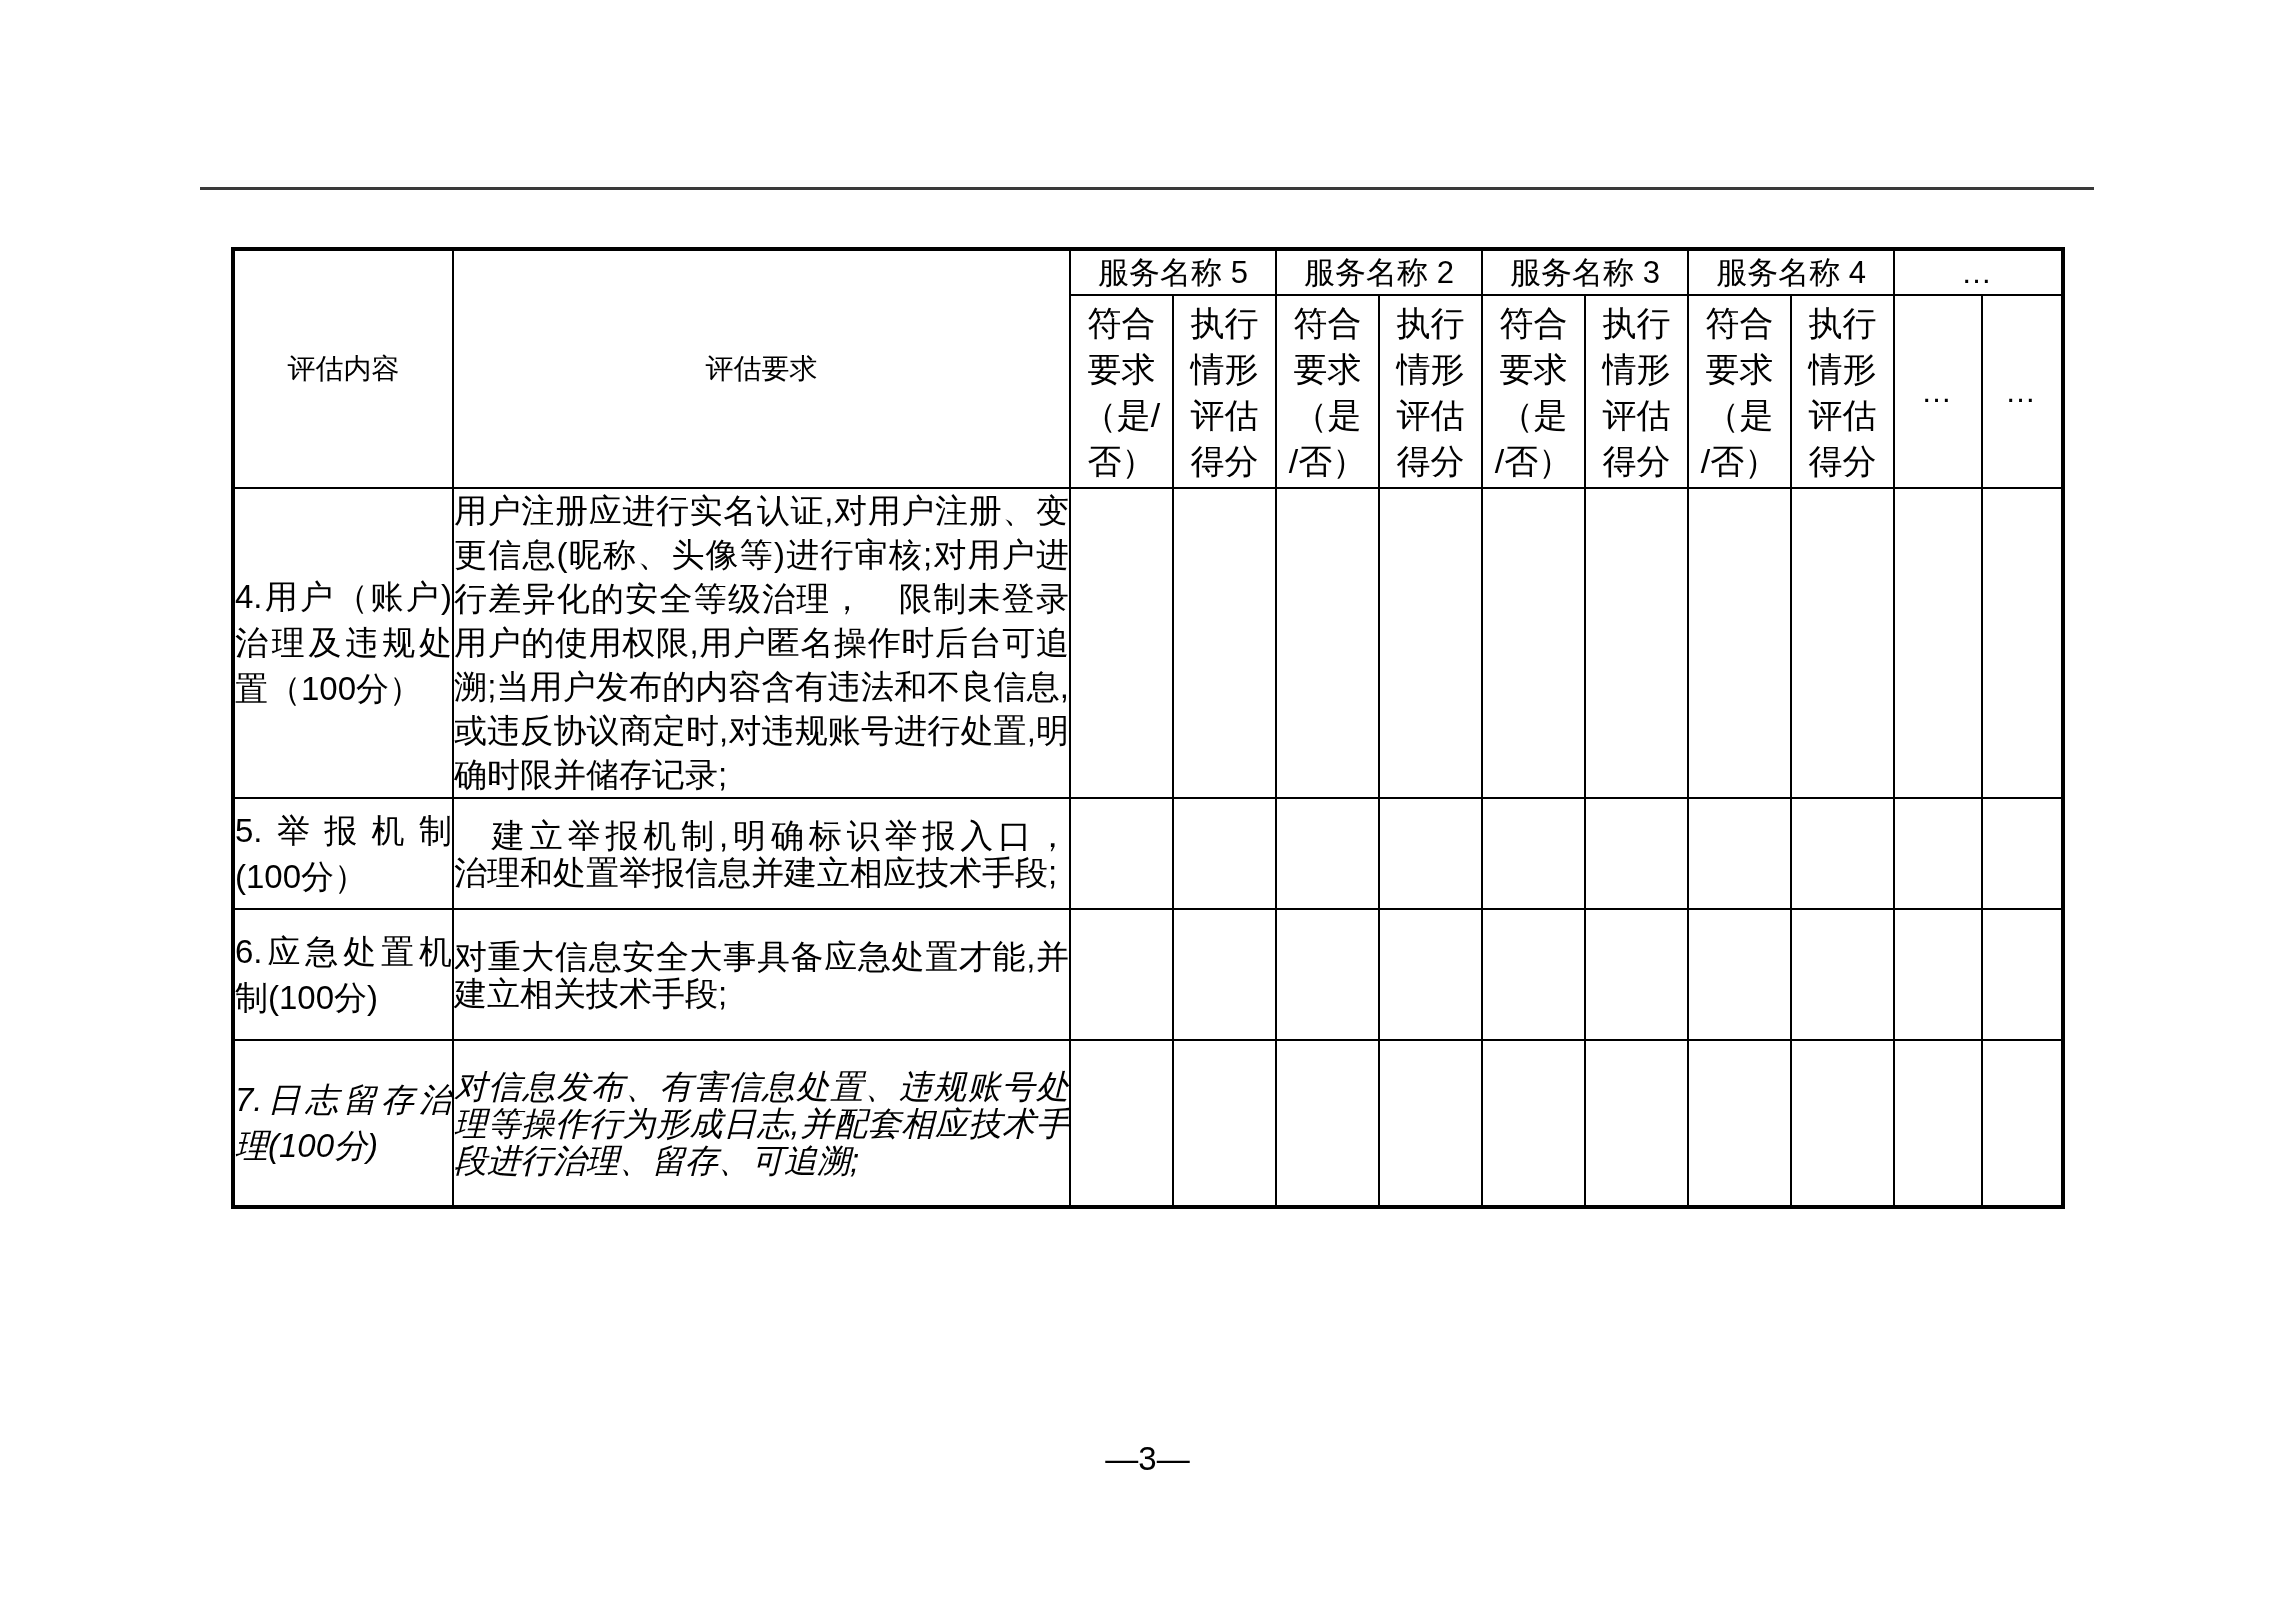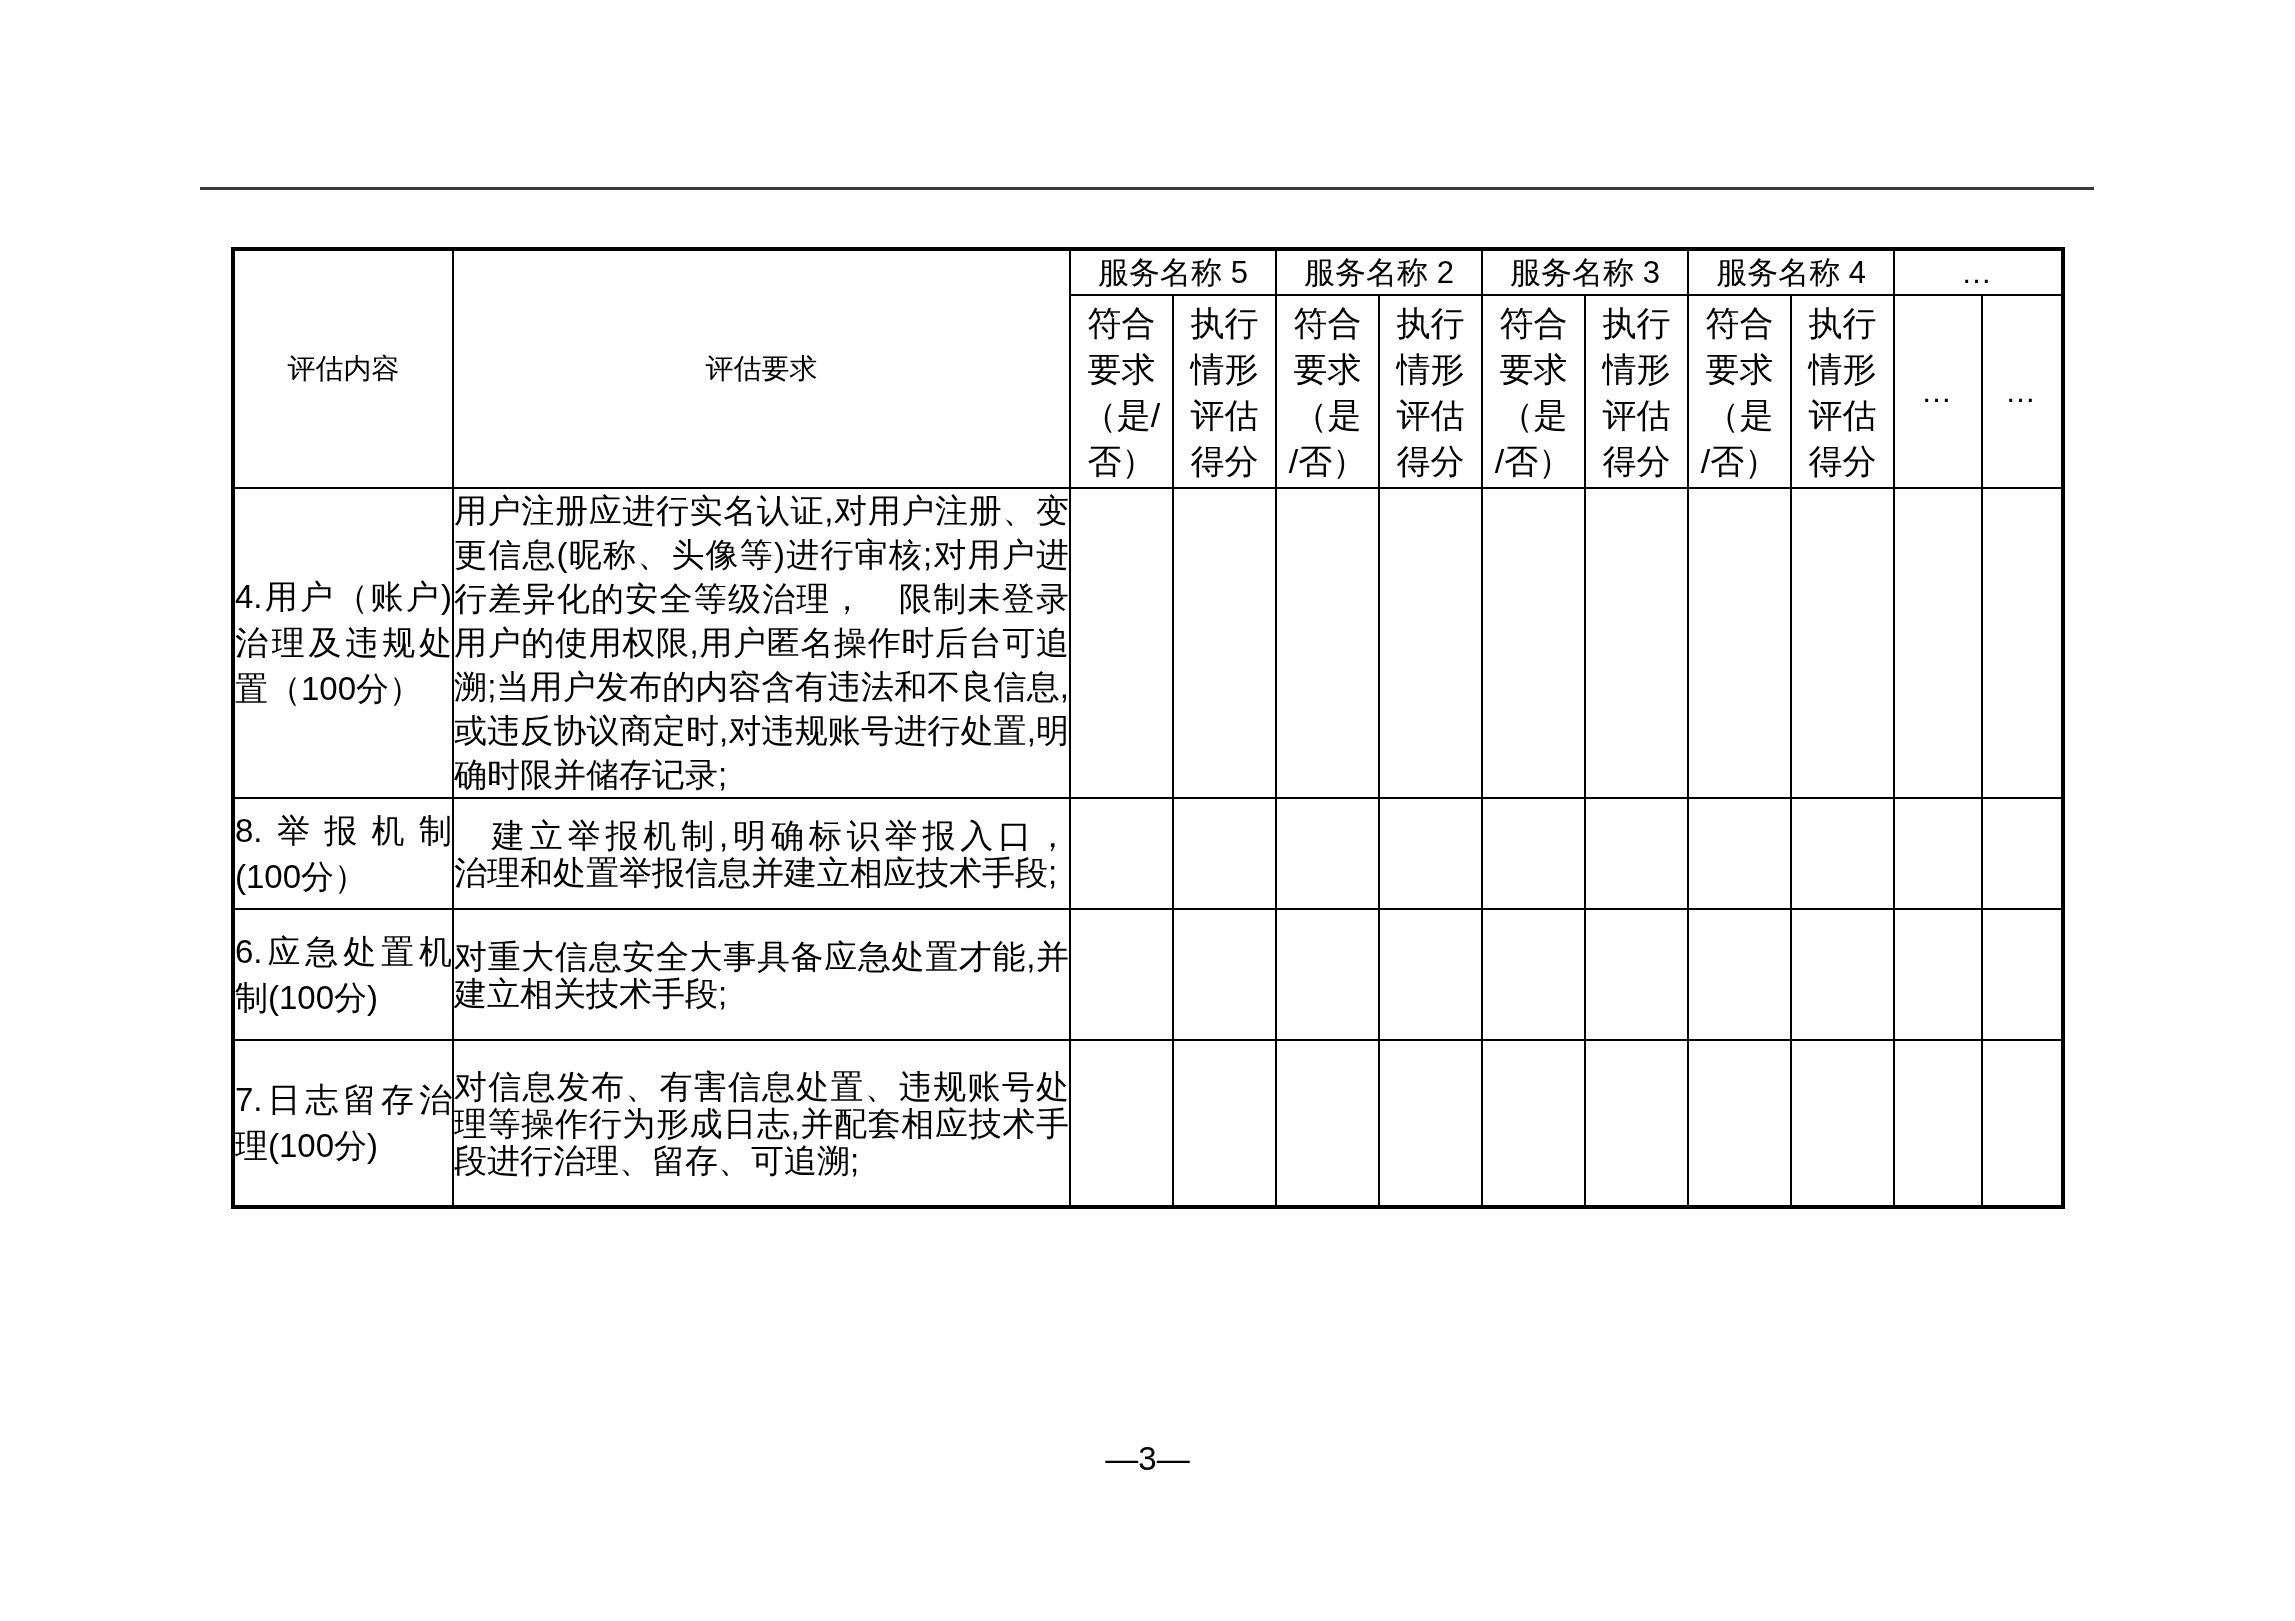--- a/index.html
+++ b/index.html
@@ -50,21 +50,21 @@
     vertical-align: middle;
     overflow: hidden;
     padding: 0;
     font-weight: 400;
   }
   tr.group-row    { height: 46px;  }
   tr.sub-row      { height: 193px; }
   tr.item-row-4   { height: 310px; }
   tr.item-row-5   { height: 111px; }
   tr.item-row-6   { height: 131px; }
-  tr.item-row-7   { height: 167px; }
+  tr.item-row-7   { height: 167px; font-style: italic; }
 
   .col-head {
     font-size: 28px;
     font-weight: 400;
     text-align: center;
   }
   .group-head {
     font-size: 31px;
     font-weight: 700;
     text-align: center;
@@ -189,21 +189,21 @@
         <td class="score-blank"></td>
         <td class="score-blank"></td>
         <td class="score-blank"></td>
         <td class="score-blank"></td>
         <td class="score-blank"></td>
         <td class="score-blank"></td>
         <td class="score-blank"></td>
         <td class="score-blank"></td>
       </tr>
       <tr class="item-row-5">
-        <td class="cell-content">8.举报机制(100分）</td>
+        <td class="cell-content">5.举报机制(100分）</td>
         <td class="cell-req loose">　建立举报机制,明确标识举报入口，　　治理和处置举报信息并建立相应技术手段;</td>
         <td class="score-blank"></td>
         <td class="score-blank"></td>
         <td class="score-blank"></td>
         <td class="score-blank"></td>
         <td class="score-blank"></td>
         <td class="score-blank"></td>
         <td class="score-blank"></td>
         <td class="score-blank"></td>
         <td class="score-blank"></td>

